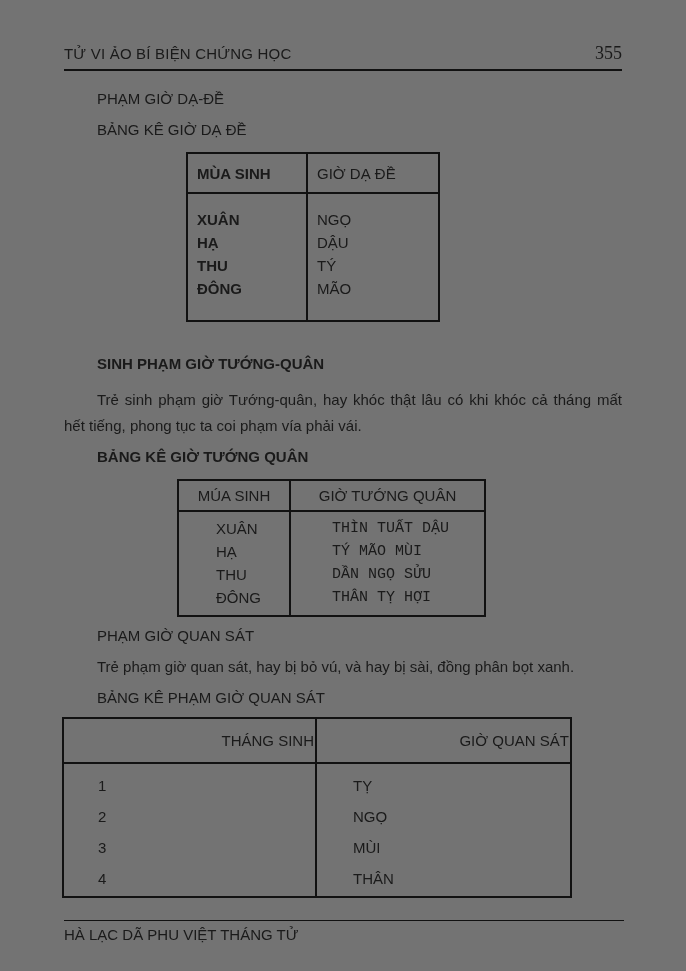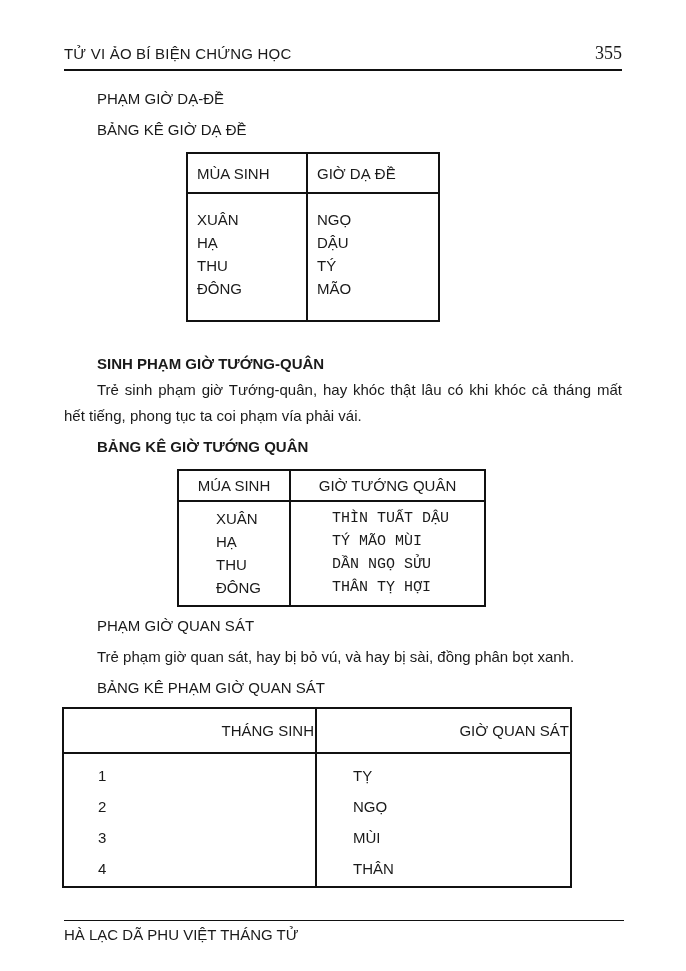--- a/index.html
+++ b/index.html
@@ -1,20 +1,20 @@
 <!DOCTYPE html>
 <html><head>
 <meta charset="utf-8">
 <style>
   html, body { margin: 0; padding: 0; background: #888; }
   .page {
     position: relative;
     width: 686px; height: 971px;
     margin: 0 auto;
-    background: #ffffff;
+    background: #737373;
     color: #1a1a1a;
     font-family: "Liberation Sans", sans-serif;
     font-size: 15px;
     overflow: hidden;
     box-sizing: border-box;
   }
   
   .page-header {
     margin: 0 64px;
     padding-top: 23px;
@@ -38,39 +38,39 @@
   .para {
     margin: 12px 0 0 0;
     padding-left: 33px;
     line-height: 19px;
   }
   .para.wrap {
     padding-left: 0;
     text-indent: 33px;
     text-align: justify;
     line-height: 26px;
-    margin-top: 4px;
+    margin-top: 14px;
   }
   .mt18 { margin-top: 18px; }
   .mt12 { margin-top: 12px; }
   .mt32 { margin-top: 32px; }
   .mt9  { margin-top: 9px; }
   .mt8  { margin-top: 8px; }
 
   table {
     border-collapse: collapse;
     table-layout: fixed;
   }
   th, td { border: 2px solid #111; font-weight: normal; text-align: left; vertical-align: top; box-sizing: border-box; }
   .cell-line { white-space: nowrap; }
 
   
   .t1 { margin: 13px 0 0 122px; width: 244px; }
   .t1 th { height: 40px; vertical-align: middle; padding: 0 0 0 9px; }
-  .t1 .c1 { width: 120px; }
+  .t1 .c1 { width: 120px; font-weight: bold; }
   .t1 .c2 { width: 132px; border-radius: 13px; }
   .t1 td { padding: 14px 0 20px 9px; }
   .t1 td .cell-line { line-height: 23px; }
 
   
   .t2 { margin: 13px 0 0 113px; width: 307px; }
   .t2 th { height: 31px; vertical-align: middle; text-align: center; padding: 0; }
   .t2 .c1 { width: 112px; }
   .t2 .c2 { width: 195px; }
   .t2 td { padding: 5px 0 6px 0; }

